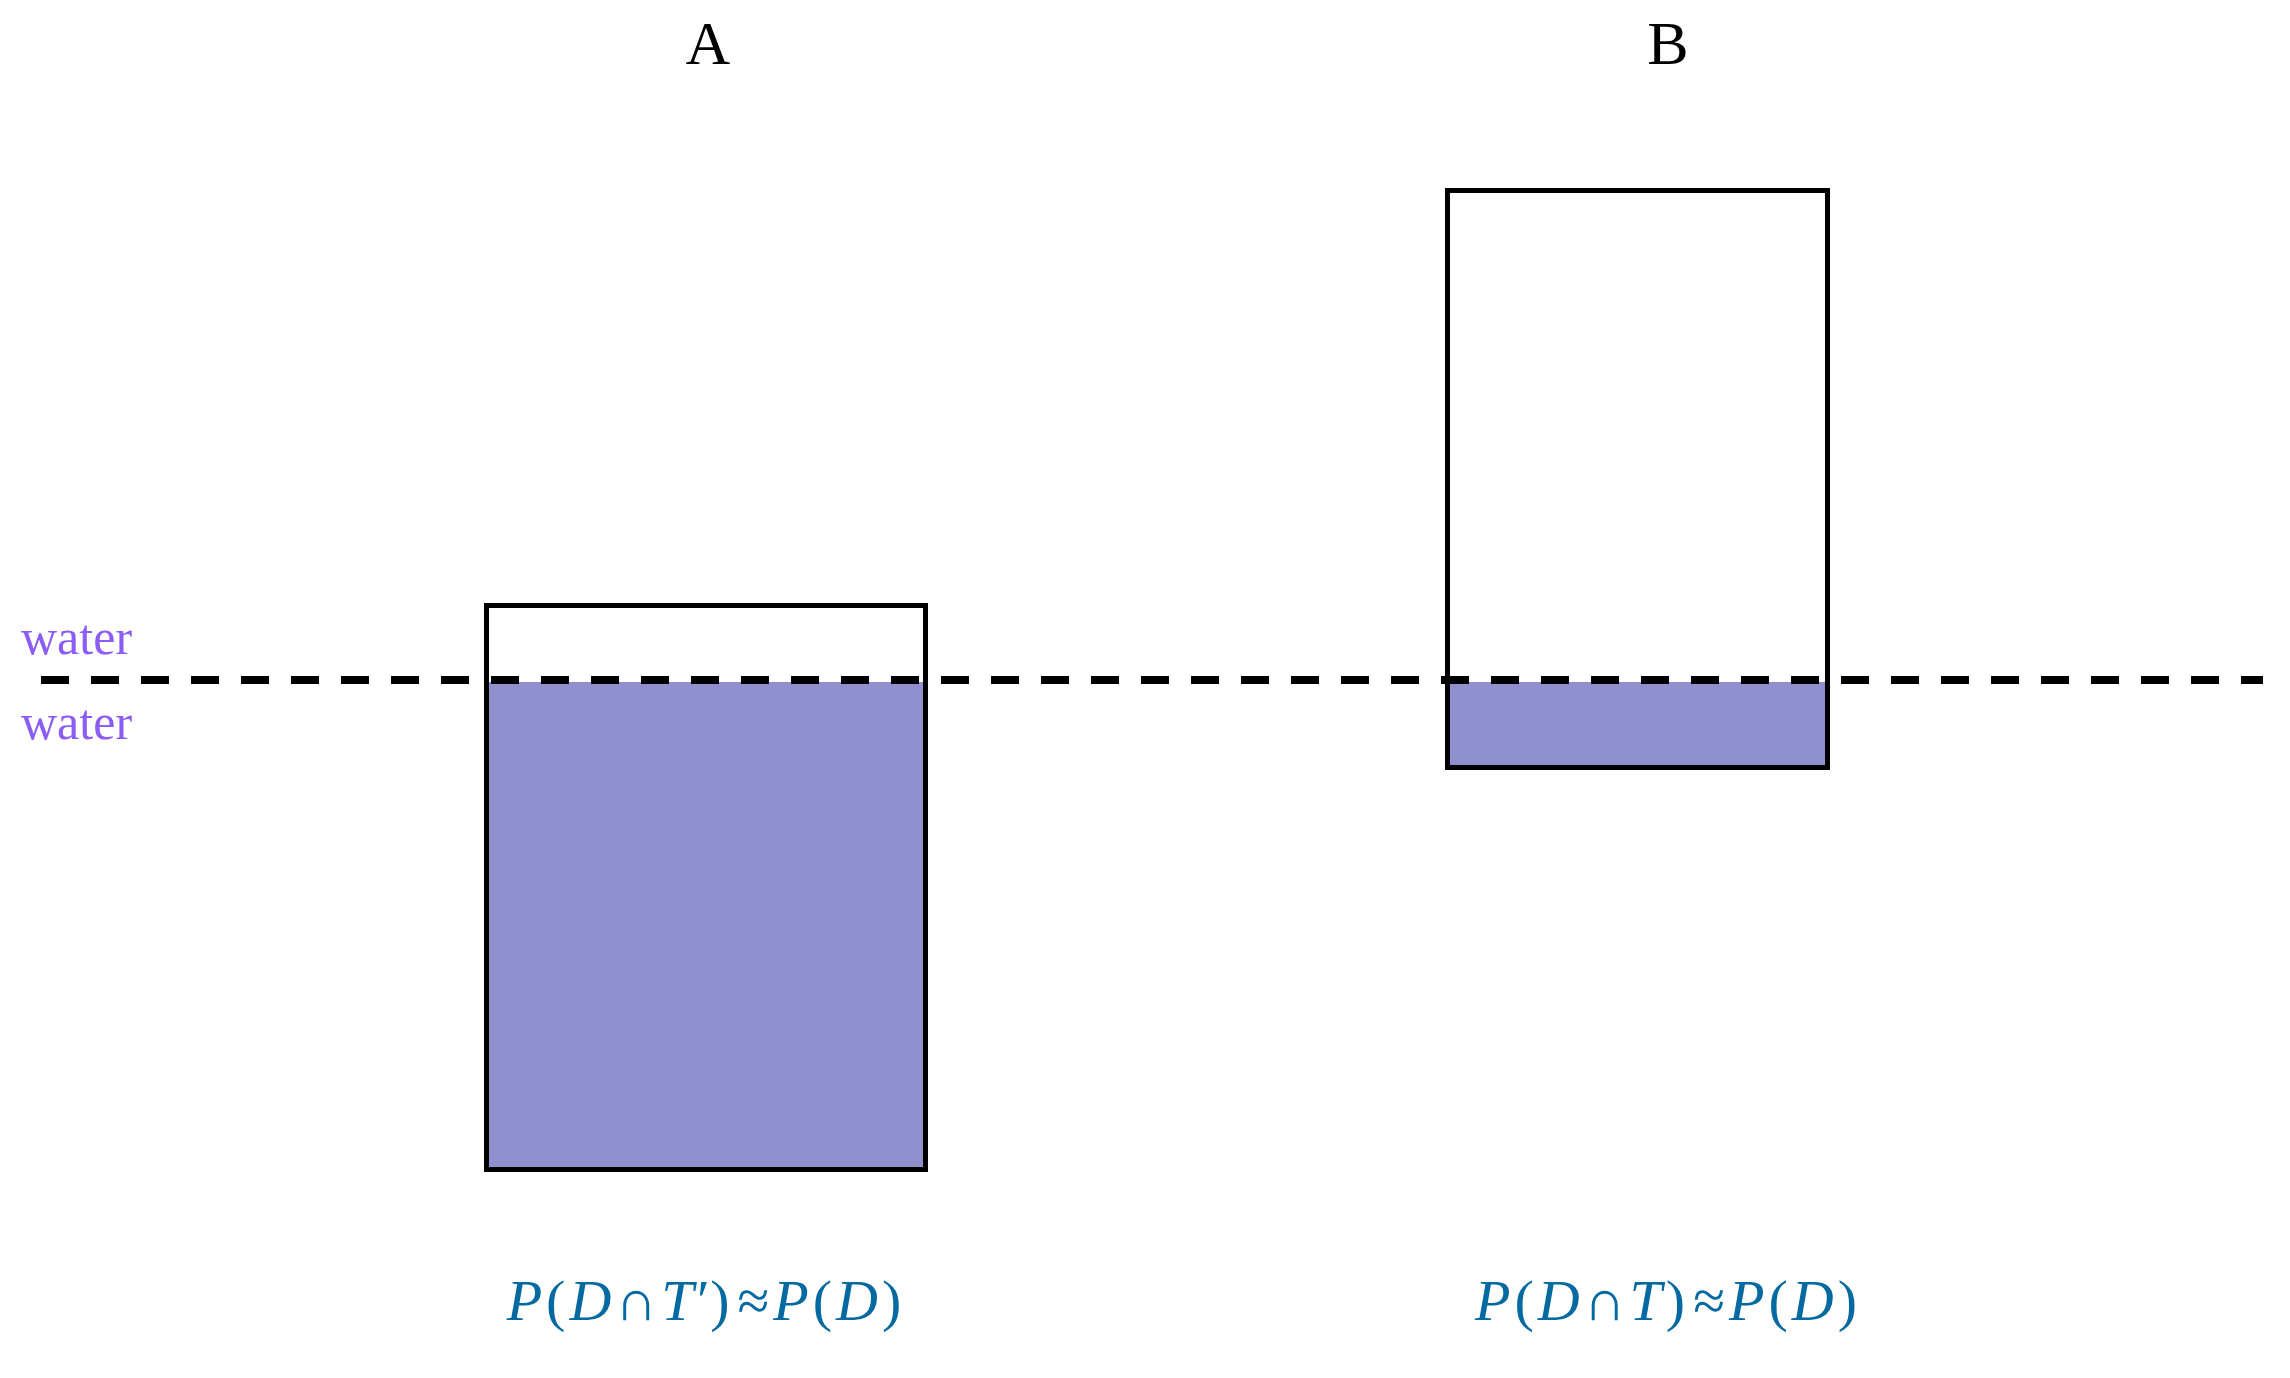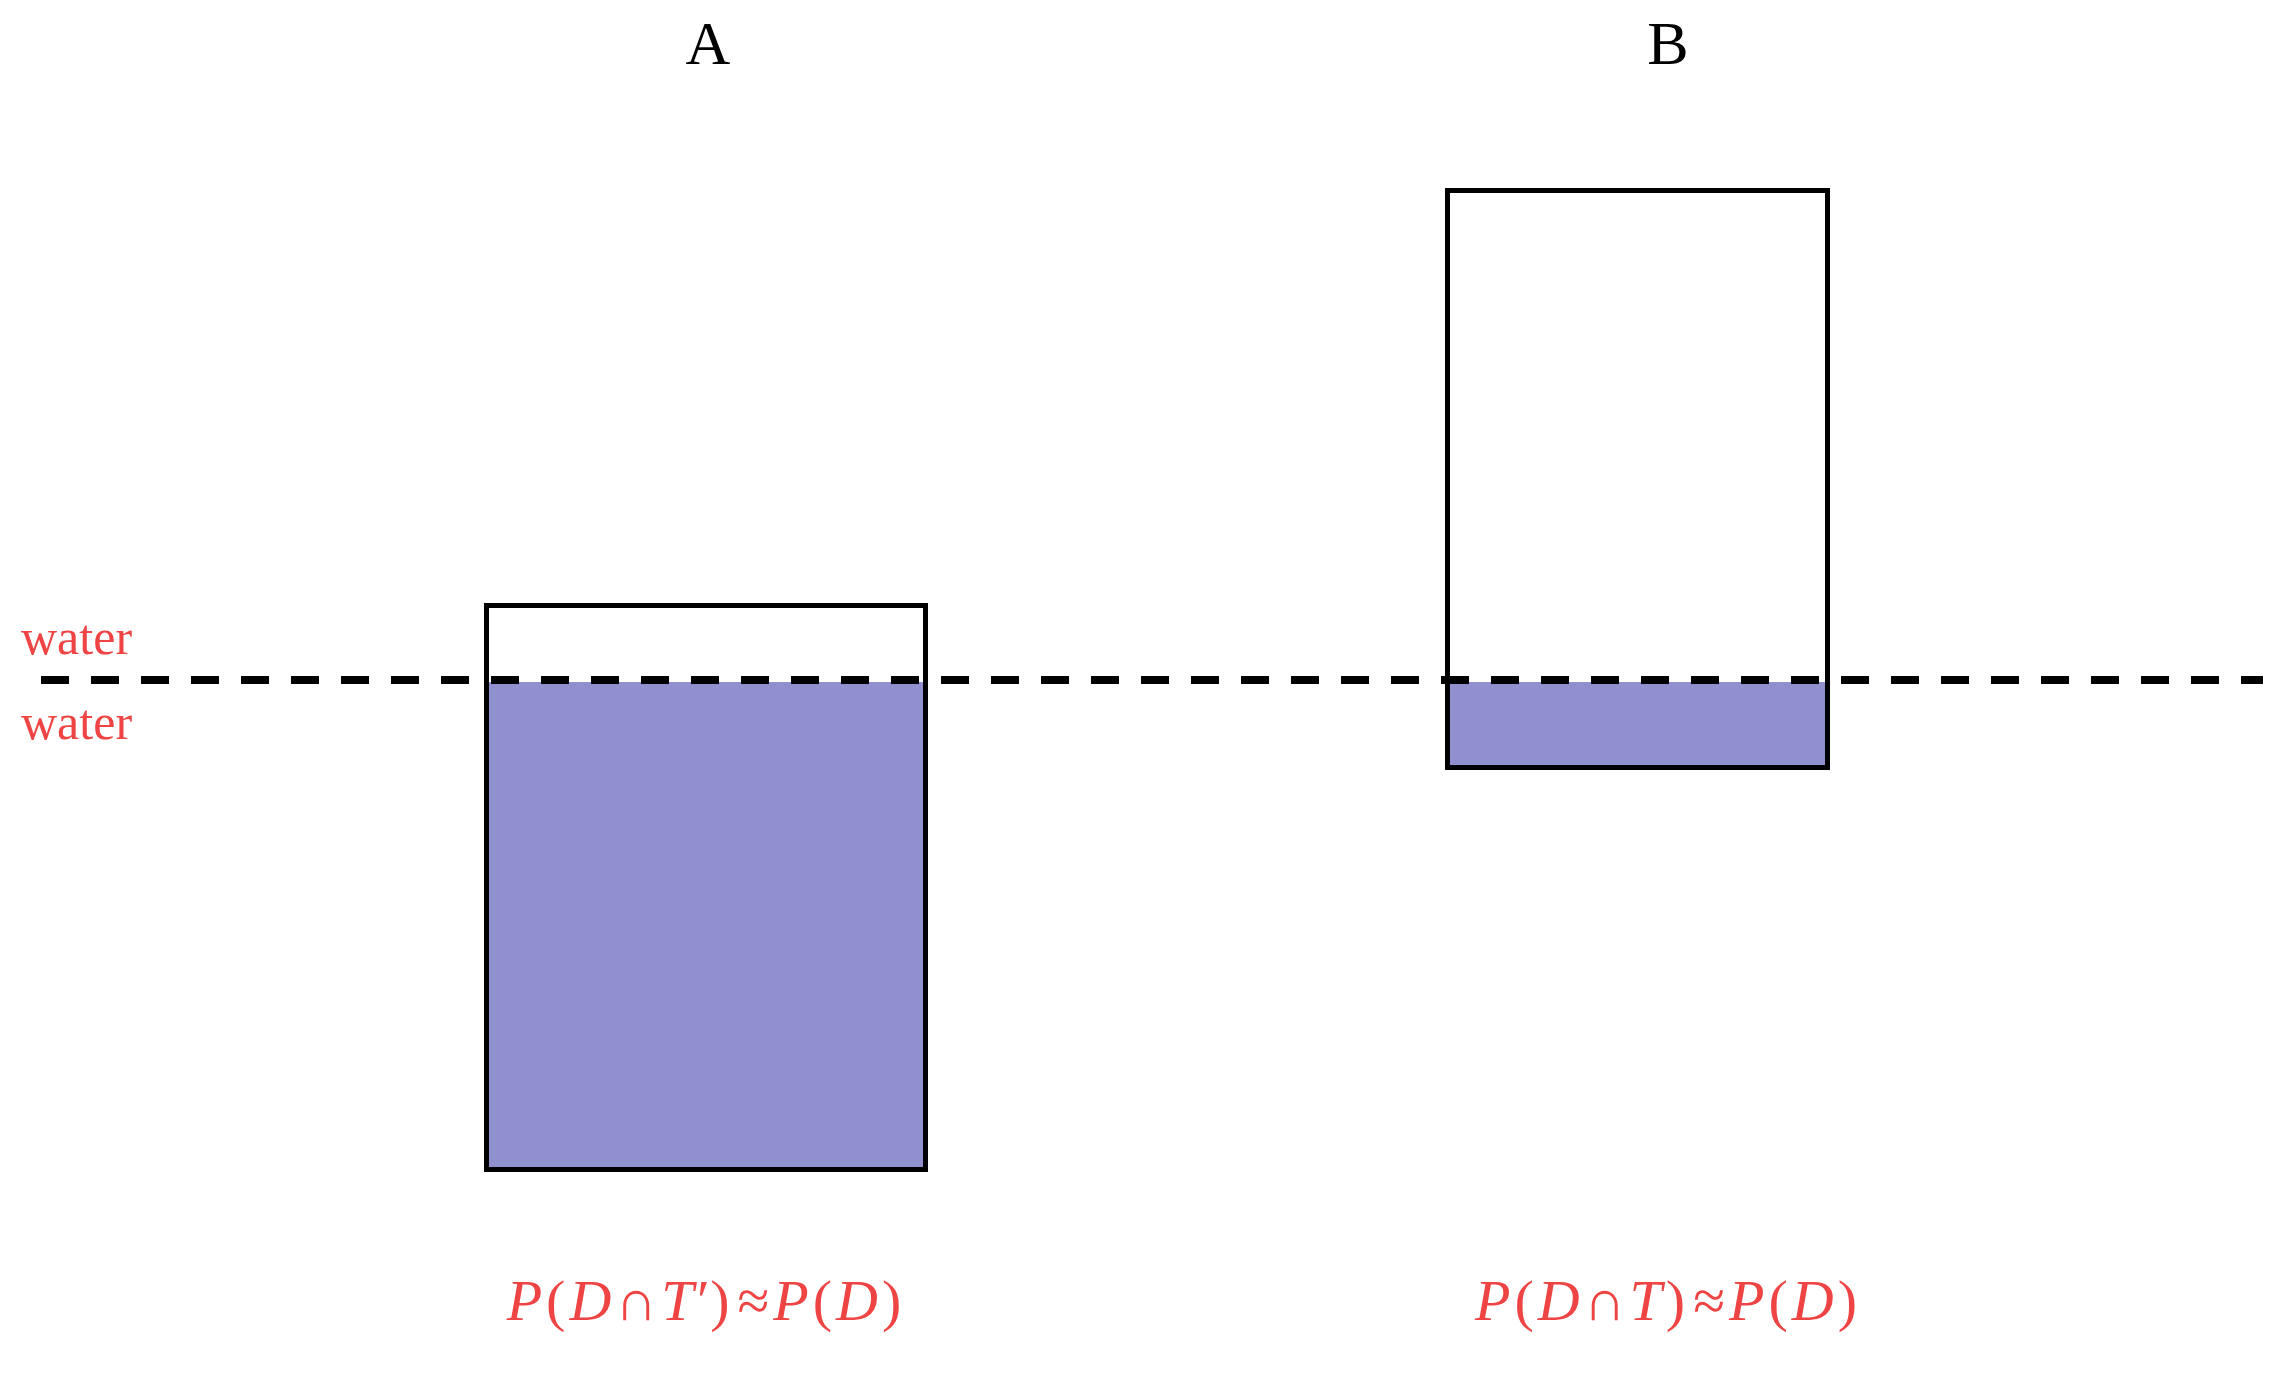--- a/index.html
+++ b/index.html
@@ -31,21 +31,21 @@
   }
   #letter-a { left: 608px; top: 12px; }
   #letter-b { left: 1568px; top: 12px; }
 
   
   .water-caption {
     position: absolute;
     font-family: "Liberation Serif", "DejaVu Serif", serif;
     font-size: 50px;
     line-height: 1;
-    color: #ef4444;
+    color: #8b5cf6;
     white-space: nowrap;
   }
   #water-word { left: 21px; top: 612px; }
   #level-word { left: 21px; top: 697px; }
 
   
   #water-line {
     position: absolute;
     left: 41px;
     top: 676px;
@@ -99,21 +99,21 @@
     width: 375px;
     height: 83px;
   }
 
   
   .formula {
     position: absolute;
     font-family: "Liberation Serif", "DejaVu Serif", serif;
     font-size: 58px;
     line-height: 1;
-    color: #ef4444;
+    color: #0369a1;
     white-space: nowrap;
     text-align: center;
     width: 760px;
   }
   .formula .var {
     font-style: italic;
   }
   .formula .op {
     font-style: normal;
     padding: 0 4px;

